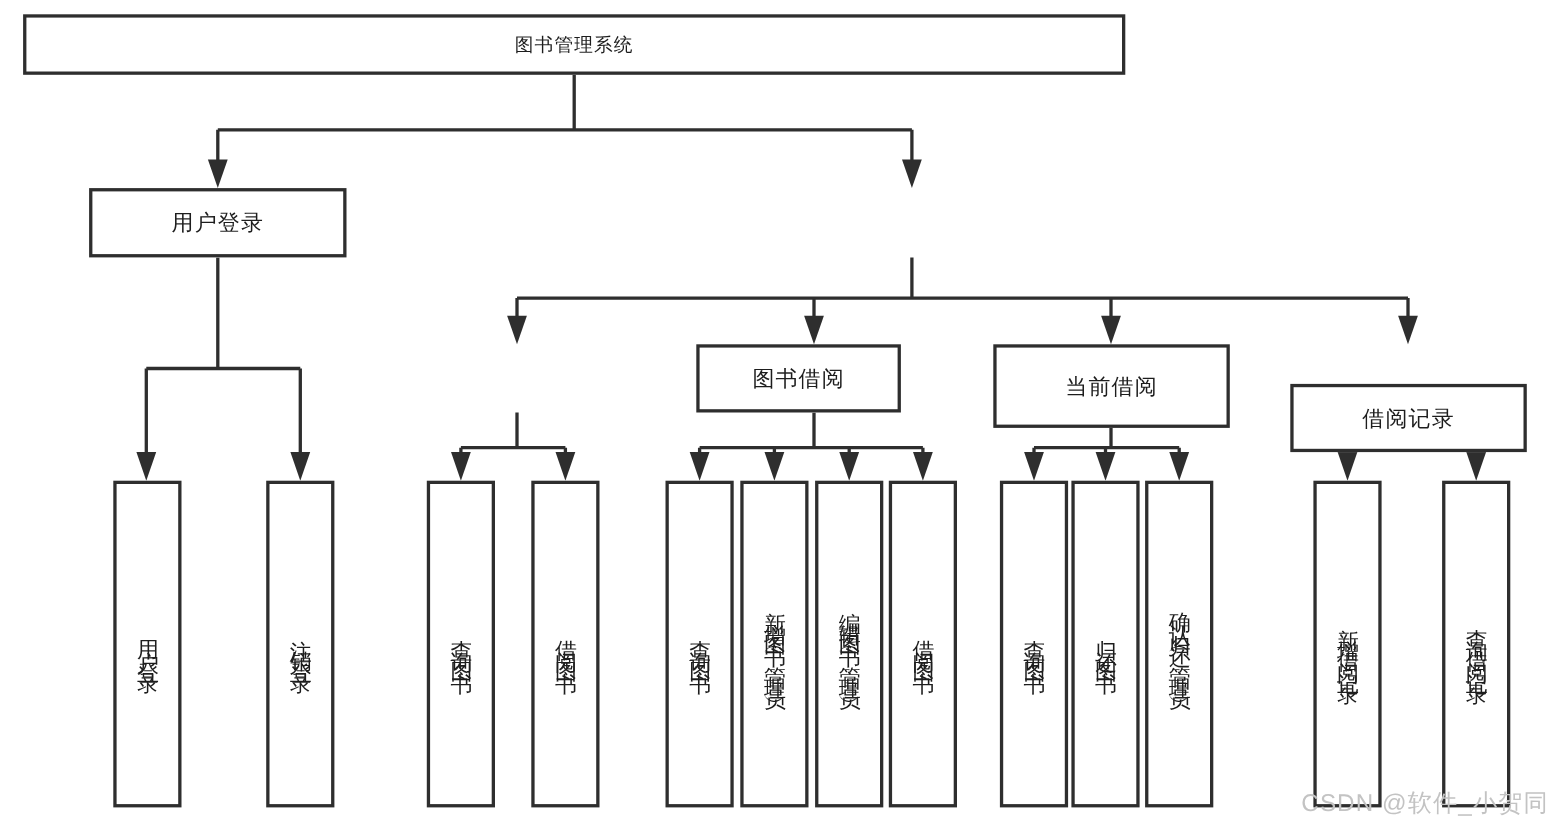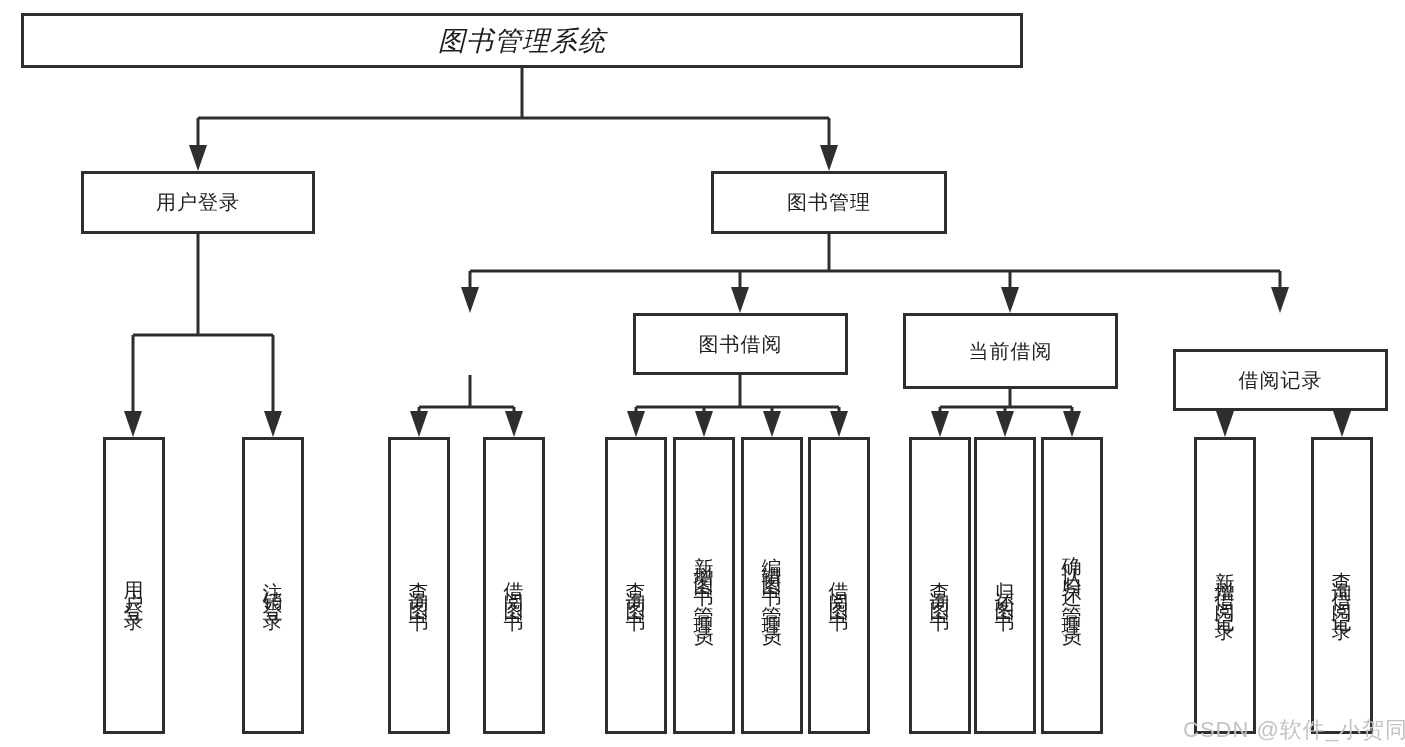--- a/index.html
+++ b/index.html
@@ -32,21 +32,21 @@
     border: 3px solid var(--line);
     background: var(--background);
     color: var(--text);
     display: flex;
     align-items: center;
     justify-content: center;
     font-size: 20px;
     letter-spacing: 1px;
     white-space: nowrap;
   }
-  .node.root { font-size: 27px; font-style: italic; }
+  .node.root { font-size: 17px; }
   .leaf {
     position: absolute;
     border: 3px solid var(--line);
     background: var(--background);
     color: var(--text);
     display: flex;
     align-items: center;
     justify-content: center;
     width: 62px; top: 437px; height: 297px;
   }
@@ -105,23 +105,22 @@
     <path class="ctri" d="M1063 411 L1081 411 L1072 437 Z"></path>
 
     <path class="cline" d="M1280 375 V407 M1225 407 H1342 M1225 407 V414 M1342 407 V414"></path>
     <path class="ctri" d="M1216 411 L1234 411 L1225 437 Z"></path>
     <path class="ctri" d="M1333 411 L1351 411 L1342 437 Z"></path>
   </svg>
 
   <div class="node root" style="left:21px; top:13px; width:1002px; height:55px;">图书管理系统</div>
 
   <div class="node" style="left:81px; top:171px; width:234px; height:63px;">用户登录</div>
-  <div class="node" style="left:711px; top:171px; width:236px; height:63px;">图书管理</div>
 
-  <div class="node" style="left:633px; top:313px; width:215px; height:62px;">图书借阅</div>
+  <div class="node" style="left:633px; top:313px; width:186px; height:62px;">图书借阅</div>
   <div class="node" style="left:903px; top:313px; width:215px; height:76px;">当前借阅</div>
   <div class="node" style="left:1173px; top:313px; width:215px; height:62px;margin-top:36px;">借阅记录</div>
 
   <div class="leaf" style="left:103px;">
     <span class="leaf-text">用户登录</span>
   </div>
   <div class="leaf" style="left:242px;">
     <span class="leaf-text">注销登录</span>
   </div>
 

